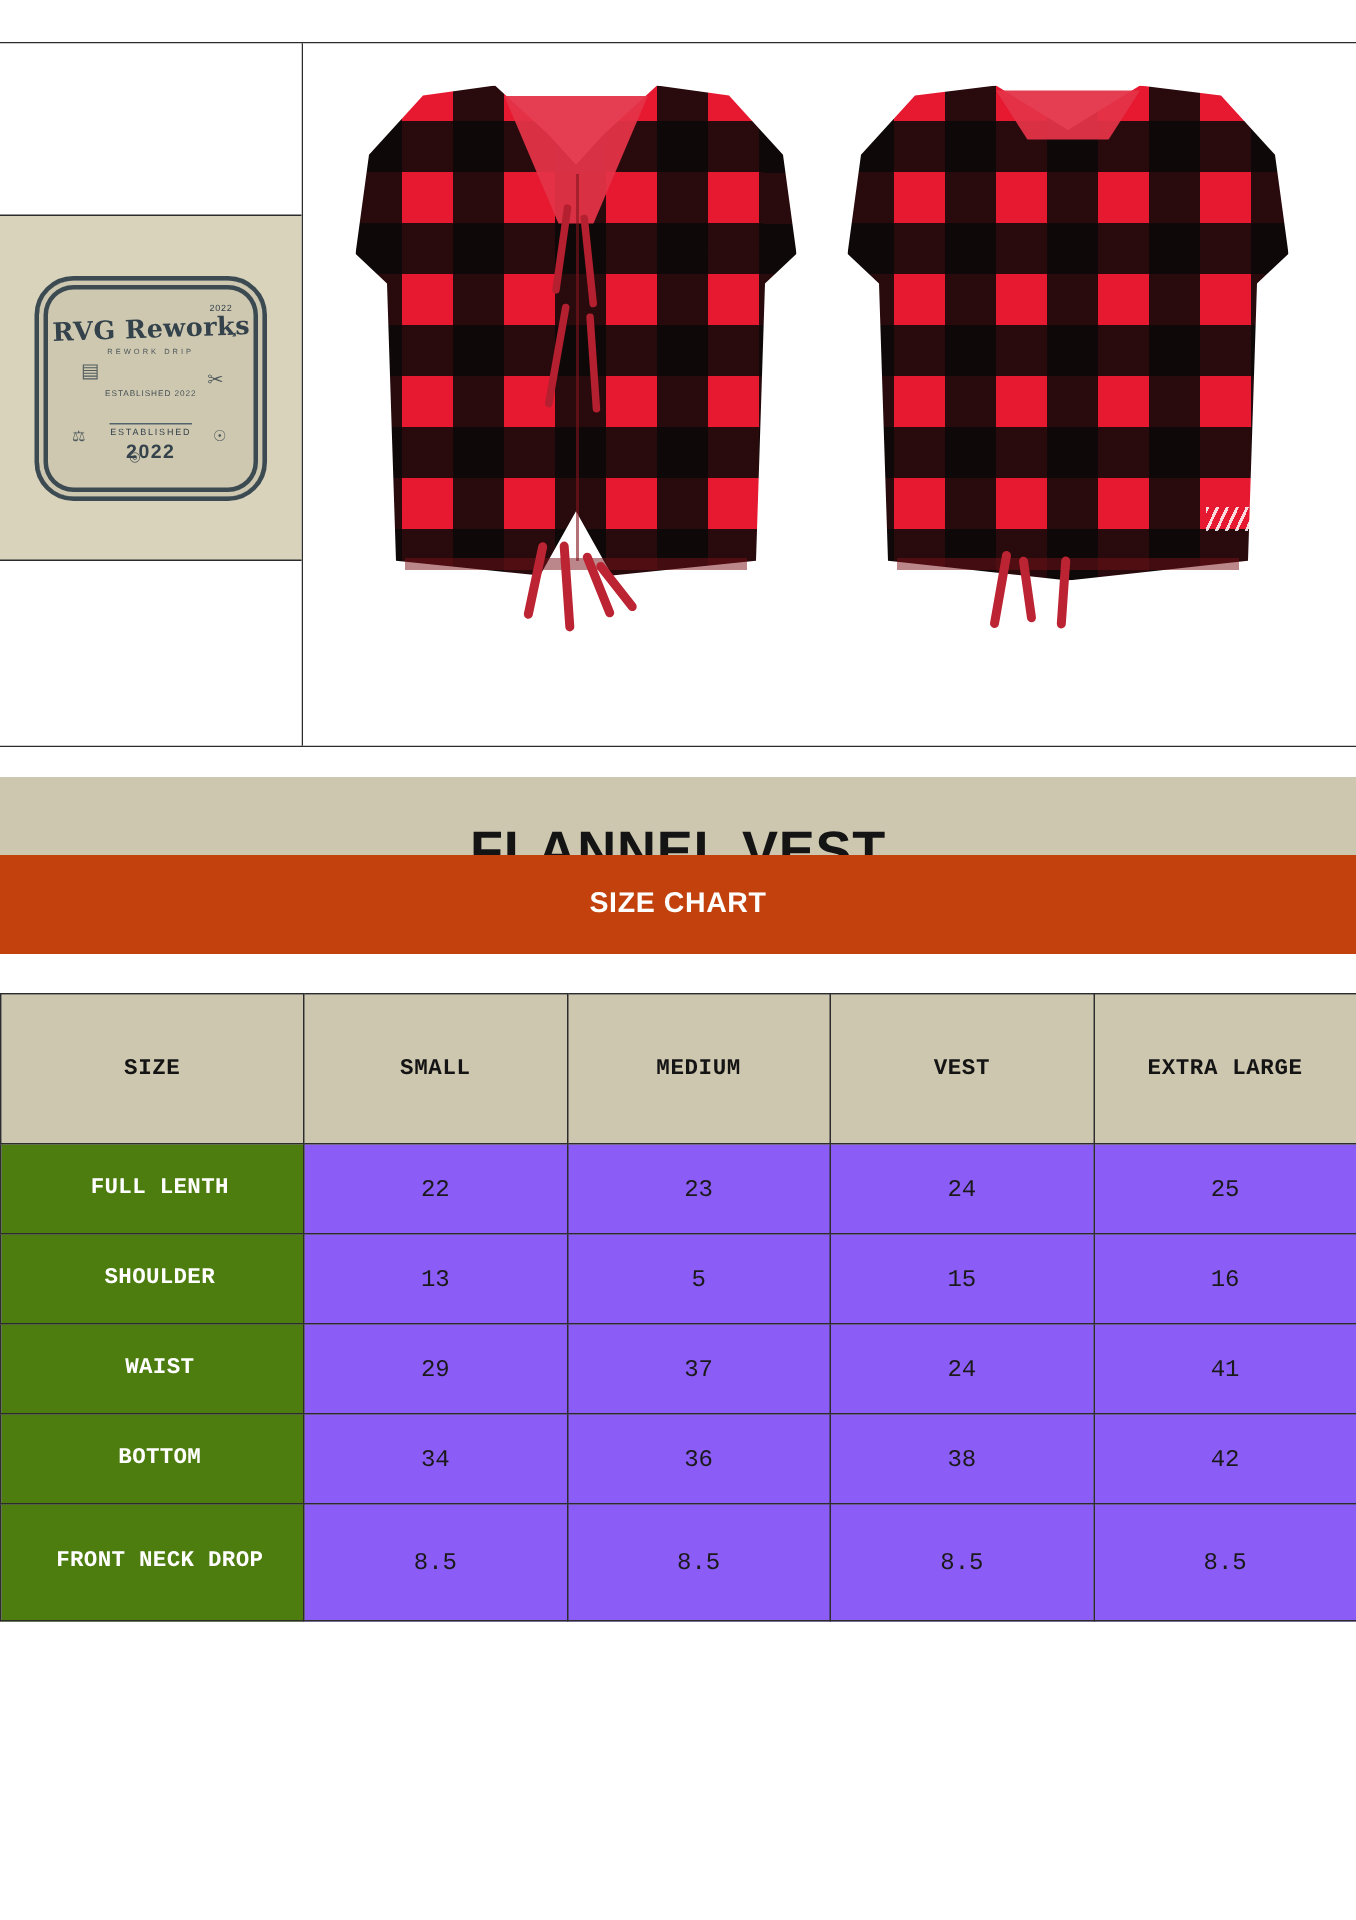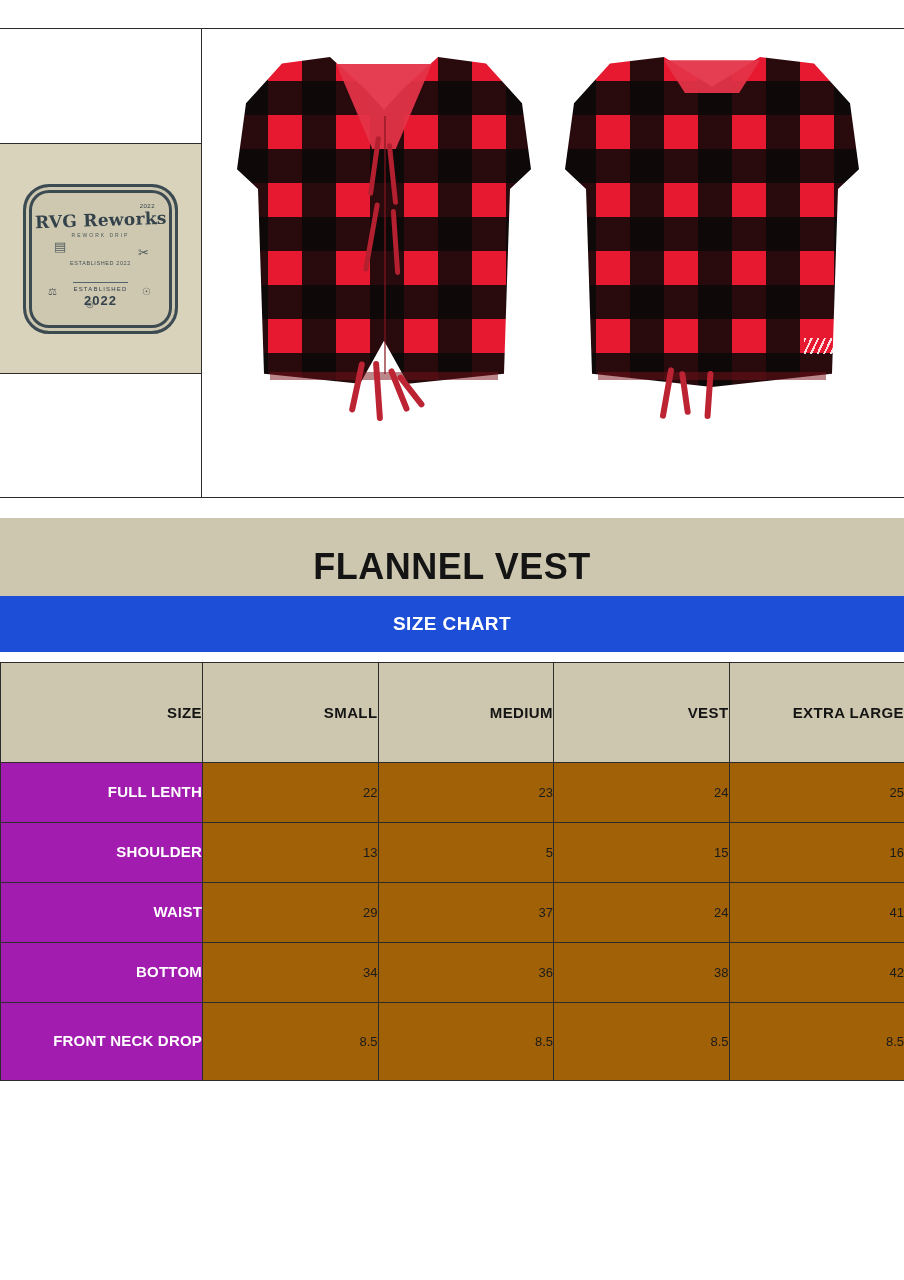--- a/index.html
+++ b/index.html
@@ -220,23 +220,23 @@
   .title-band .title-text {
     font-size: 36px;
     font-weight: bold;
     letter-spacing: .5px;
     color: #141414;
   }
 
   
   .chart-band {
     position: absolute;
-    left: 0; top: 596px;
-    width: 904px; height: 56px;
-    background: #1d4ed8;
+    left: 0; top: 570px;
+    width: 904px; height: 66px;
+    background: #c2410c;
     display: flex;
     align-items: center;
     justify-content: center;
   }
   .chart-band .chart-text {
     font-size: 19px;
     font-weight: bold;
     color: #ffffff;
     letter-spacing: .4px;
   }
@@ -251,45 +251,46 @@
   }
   table.size-table col.c0 { width: 202px; }
   table.size-table col.c1,
   table.size-table col.c2,
   table.size-table col.c3,
   table.size-table col.c4 { width: 175.5px; }
 
   table.size-table th,
   table.size-table td {
     border: 1px solid #2c2c2c;
-    text-align: right;
+    text-align: center;
     vertical-align: middle;
+    font-family: Liberation Mono, monospace;
   }
   .hdr-row th {
     background: #cec7af;
     height: 100px;
     font-size: 15px;
     font-weight: bold;
     color: #141414;
     letter-spacing: .4px;
   }
   .row-label {
-    background: #a21caf;
+    background: #4d7c0f;
     color: #ffffff;
     font-size: 15px;
     font-weight: bold;
     text-align: left;
     padding-left: 10px;
     letter-spacing: .2px;
     line-height: 1.25;
   }
   .cell-val {
-    background: #a16207;
+    background: #8b5cf6;
     color: #1a1a1a;
-    font-size: 13px;
+    font-size: 16px;
     height: 60px;
   }
   tr.tall .row-label, tr.tall .cell-val { height: 78px; }
 </style>
 </head>
 <body>
 
 <div class="page">
 
   <div class="top-block">

